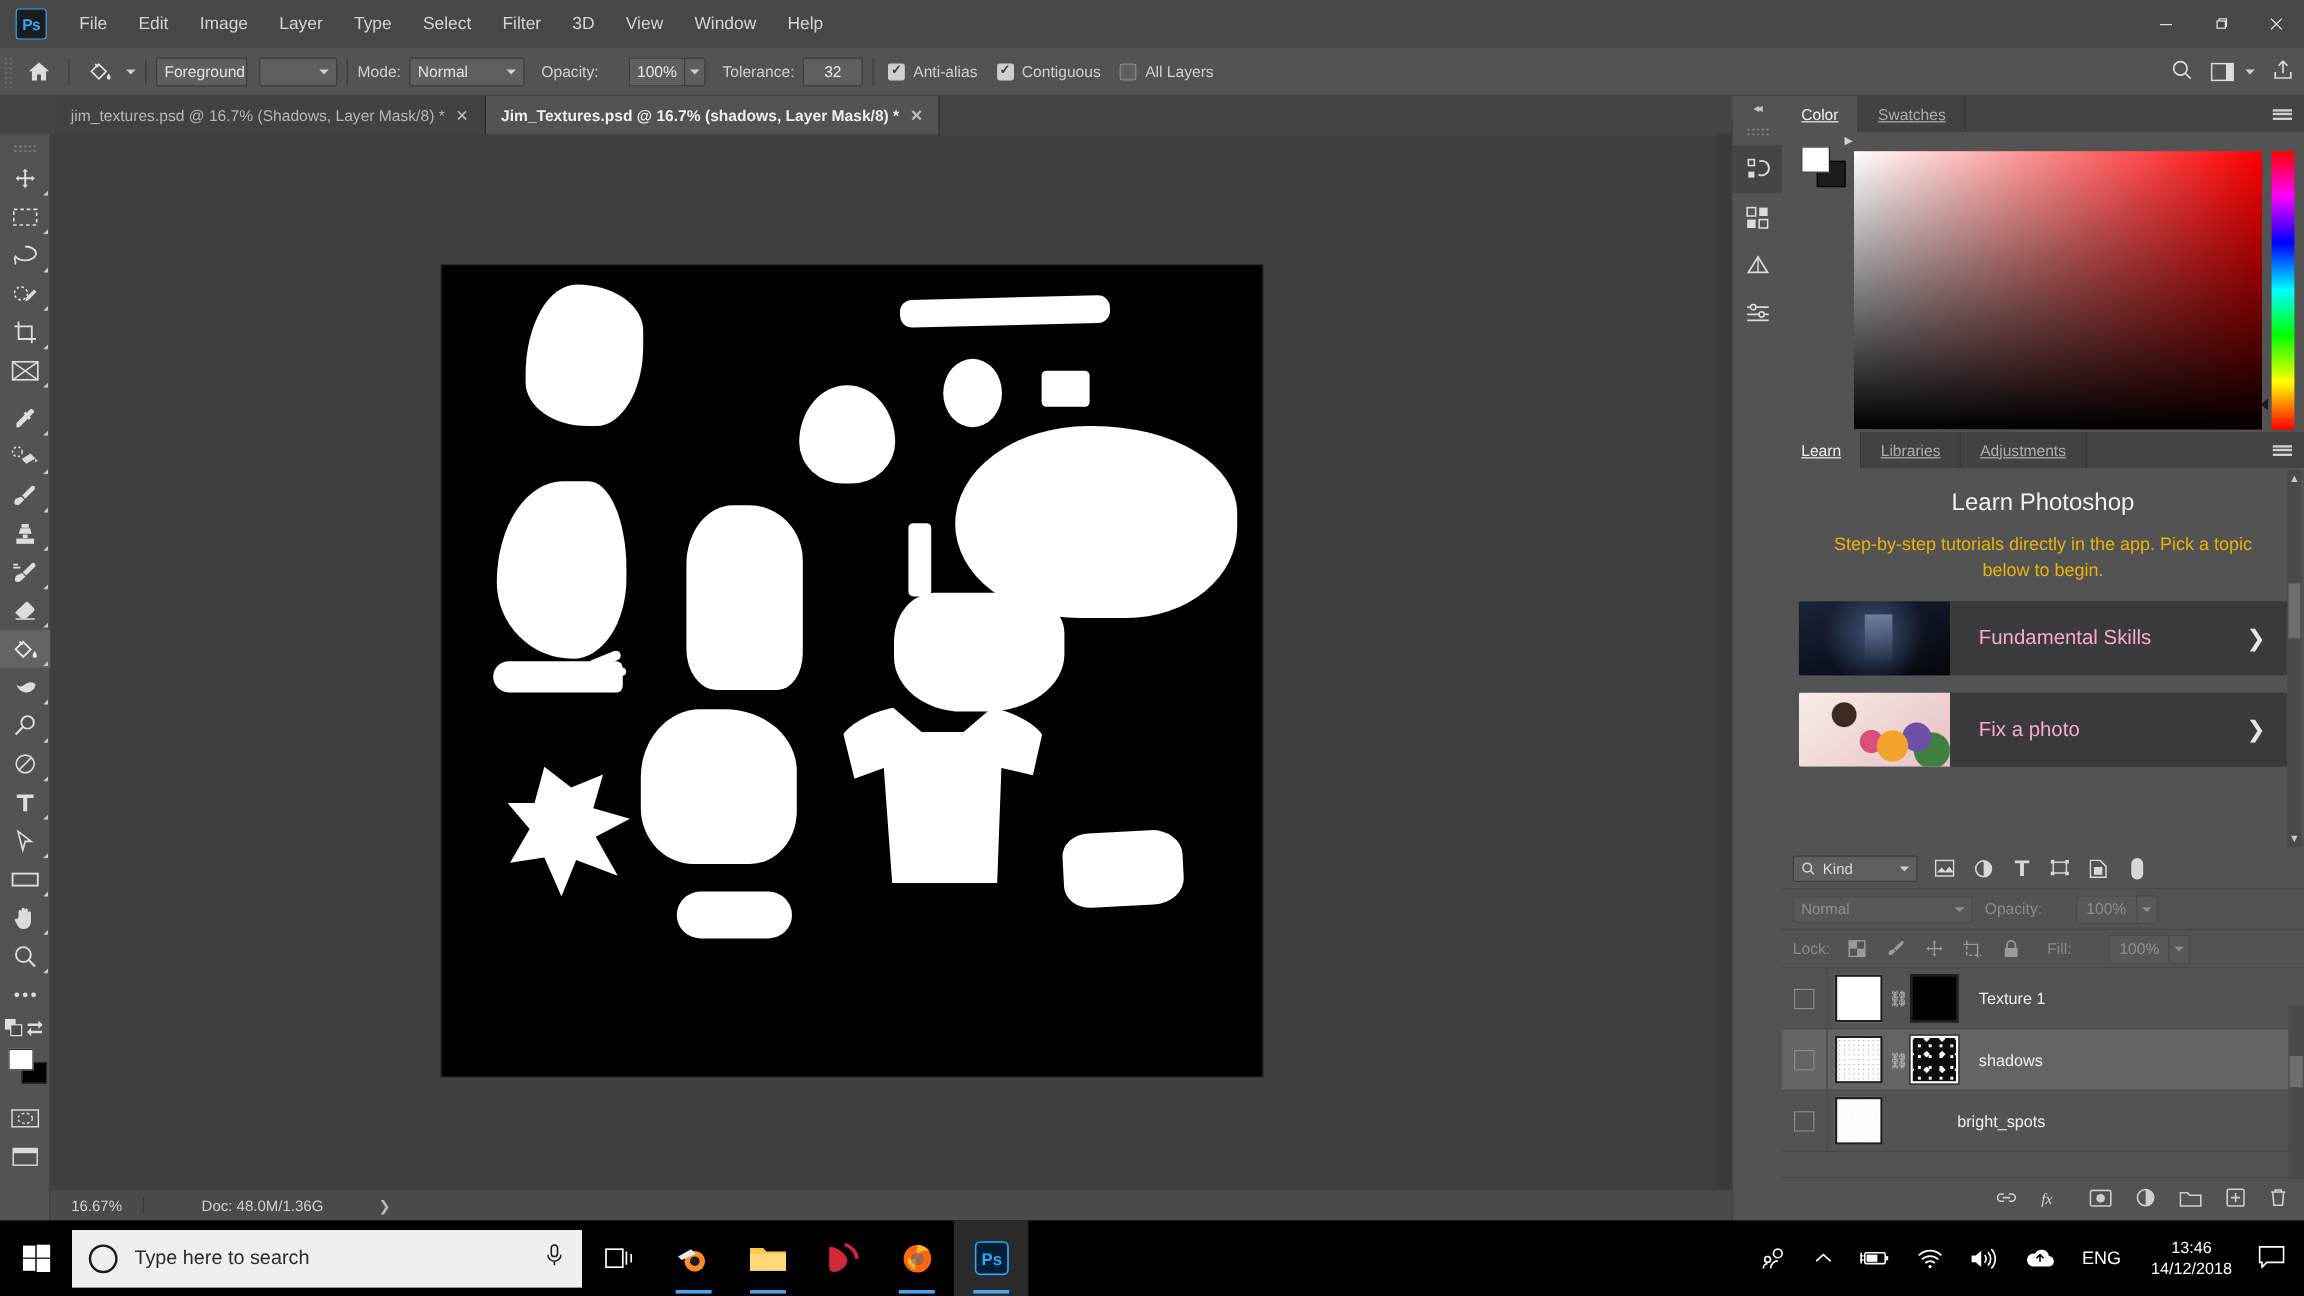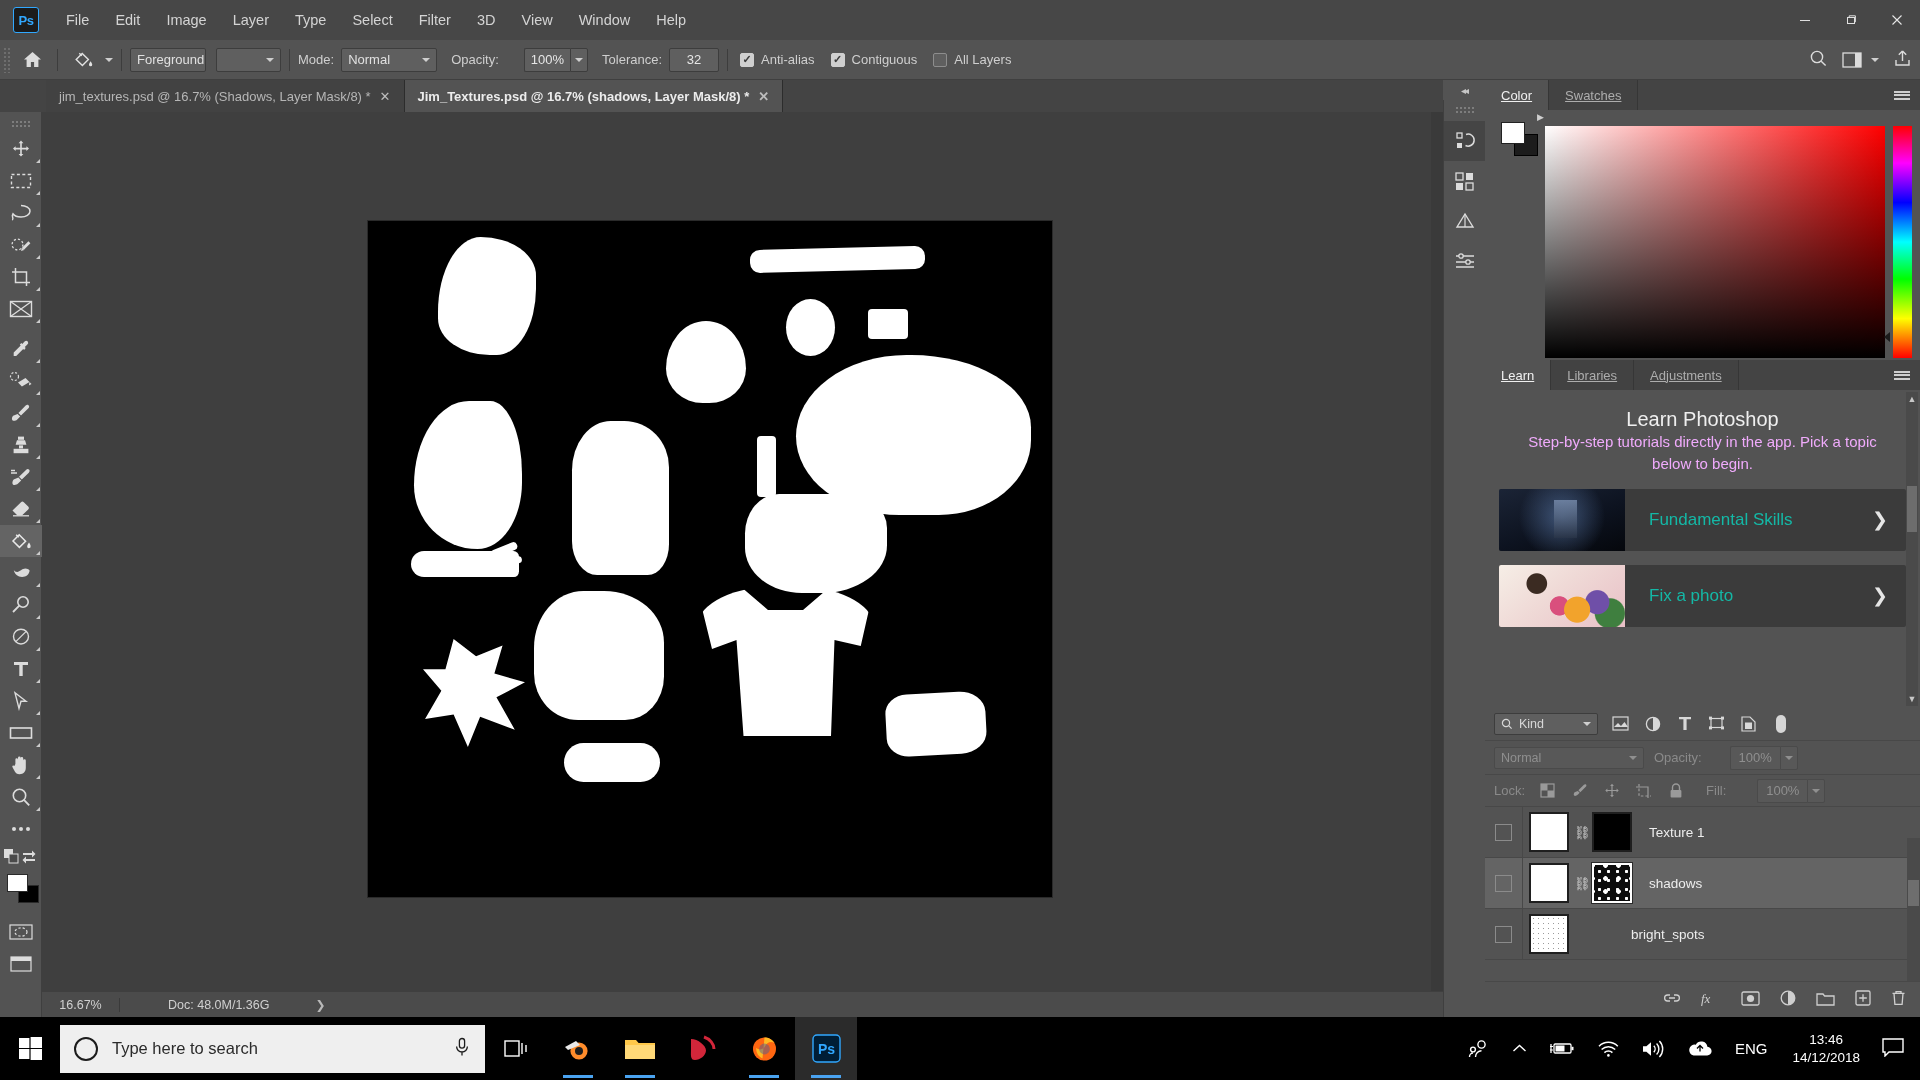--- a/index.html
+++ b/index.html
@@ -170,21 +170,21 @@
     background:linear-gradient(to bottom,#ff0000 0%,#ff00ff 16%,#0000ff 33%,#00ffff 50%,
       #00ff00 66%,#ffff00 83%,#ff0000 100%);
   }
   .cp-strip-mark { position:absolute; right:30px; bottom:18px; width:0;height:0;
      border-top:5px solid transparent;border-bottom:5px solid transparent;border-right:6px solid #1b1b1b;}
 
   
   .learn-panel { position:relative; background:#535353; height:318px; overflow:hidden; }
   .learn-head { text-align:center; padding:18px 24px 0; }
   .learn-title { font-size:20px; color:#efefef; }
-  .learn-sub { font-size:15px; color:#f0abfc; line-height:1.45; }
+  .learn-sub { font-size:15px; color:#eab308; line-height:1.45; margin-top:12px; }
   .card { margin:14px 14px 0; height:62px; background:#3b3b3b; border-radius:2px;
      display:flex; align-items:center; overflow:hidden; position:relative;}
   .card-thumb { width:126px; height:62px; flex:0 0 126px; }
   .thumb-room {
     background:
       radial-gradient(circle at 50% 45%, rgba(120,160,220,.45), rgba(0,0,0,0) 60%),
       linear-gradient(160deg,#1b2436 0%,#0d1320 55%,#05070c 100%);
     position:relative;
   }
   .thumb-room::after{
@@ -193,21 +193,21 @@
   }
   .thumb-flower {
     background:
       radial-gradient(circle at 62% 72%, #f2a32c 0 14%, rgba(0,0,0,0) 15%),
       radial-gradient(circle at 78% 60%, #6f4fa8 0 11%, rgba(0,0,0,0) 12%),
       radial-gradient(circle at 48% 66%, #d94f7d 0 12%, rgba(0,0,0,0) 13%),
       radial-gradient(circle at 88% 78%, #3f7f3f 0 12%, rgba(0,0,0,0) 13%),
       radial-gradient(circle at 30% 30%, #3b2b22 0 10%, rgba(0,0,0,0) 11%),
       linear-gradient(140deg,#f6eee6 0%,#efd9d6 45%,#e8bfc6 100%);
   }
-  .card-label { flex:1; padding-left:24px; font-size:17px; color:#14b8a6; }
+  .card-label { flex:1; padding-left:24px; font-size:17px; color:#f9a8d4; }
   .card-chev { padding-right:18px; color:#e6e6e6; font-size:19px; }
   .learn-scroll { position:absolute; right:2px; top:2px; bottom:2px; width:12px; background:#4a4a4a;}
   .learn-scroll .thumbbar { position:absolute; top:94px; left:1px; width:10px;height:46px;background:#6d6d6d;}
   .learn-scroll .sc-up, .learn-scroll .sc-dn { position:absolute;left:0;width:12px;height:14px;
      display:flex;align-items:center;justify-content:center;color:#c8c8c8;font-size:9px;}
   .learn-scroll .sc-up{top:0;} .learn-scroll .sc-dn{bottom:0;}
 
   
   .layers-panel { position:absolute; left:0; right:0; top:627px; bottom:0; background:#535353; }
   .filter-row { height:34px; display:flex; align-items:center; gap:13px; padding:0 9px;

